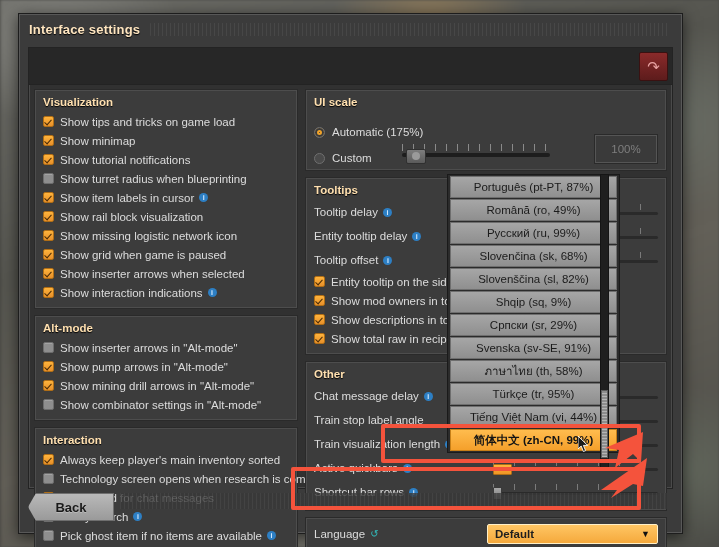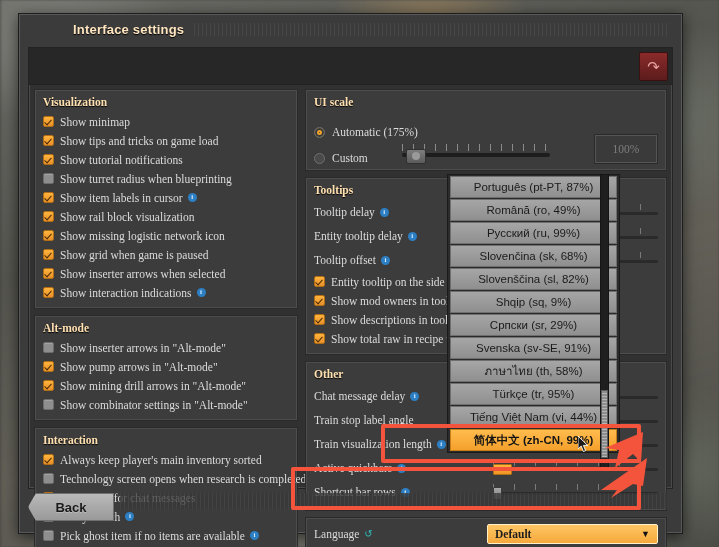--- a/index.html
+++ b/index.html
@@ -36,21 +36,20 @@
     box-shadow:0 0 0 1px #585858 inset, 0 3px 14px rgba(0,0,0,.6);
     box-sizing:border-box;
   }
   .titlebar{
     height:31px;display:flex;align-items:center;padding:0 10px;position:relative;
   }
   .title{
     color:#ffe6c0;font-size:13px;font-weight:bold;letter-spacing:.2px;
     text-shadow:0 1px 1px #000;
     white-space:nowrap;
-    margin-left:44px;
   }
   .title-drag{
     flex:1;height:13px;margin-left:10px;margin-right:2px;
     background:repeating-linear-gradient(90deg,#4b4b4b 0 1px,#3b3b3b 1px 4px);
     opacity:.75;border-radius:1px;
   }
   
   .frame{
     position:absolute;left:9px;top:33px;right:9px;bottom:44px;
     background:#313131;border:1px solid #232323;box-sizing:border-box;
@@ -65,21 +64,21 @@
     background:linear-gradient(180deg,#8a2a2a,#5d1c1c);
     border:1px solid #3a1111;border-radius:2px;
     display:flex;align-items:center;justify-content:center;
     color:#e8a2a2;font-size:15px;line-height:1;
     cursor:pointer;
   }
   .columns{
     position:absolute;left:0;right:0;top:37px;bottom:0;
     display:flex;gap:7px;padding:4px 5px 0 5px;box-sizing:border-box;
   }
-  .col{display:flex;flex-direction:column;gap:6px;font-family:Liberation Serif, serif;}
+  .col{display:flex;flex-direction:column;gap:6px;}
   .col-left{width:264px;}
   .col-right{flex:1;}
   .group{
     background:#3c3c3c;border:1px solid #2a2a2a;
     box-shadow:0 0 0 1px #4d4d4d inset;
     padding:5px 8px 6px 8px;box-sizing:border-box;
   }
   .group-title{
     color:#ffe0b0;font-size:11.5px;font-weight:bold;margin:1px 0 4px 0;
     text-shadow:0 1px 1px #000;
@@ -267,25 +266,25 @@
 
     <div class="columns">
 
       <div class="col col-left">
 
         <div class="group">
           <div class="group-title">Visualization</div>
           <div>
             <div class="row">
                 <span class="cb on"></span>
+                <span class="row-label">Show tips and tricks on game load</span>
+              </div>
+            <div class="row">
+                <span class="cb on"></span>
                 <span class="row-label">Show minimap</span>
-              </div>
-            <div class="row">
-                <span class="cb on"></span>
-                <span class="row-label">Show tips and tricks on game load</span>
               </div>
             <div class="row">
                 <span class="cb on"></span>
                 <span class="row-label">Show tutorial notifications</span>
               </div>
             <div class="row">
                 <span class="cb off"></span>
                 <span class="row-label">Show turret radius when blueprinting</span>
               </div>
             <div class="row">

